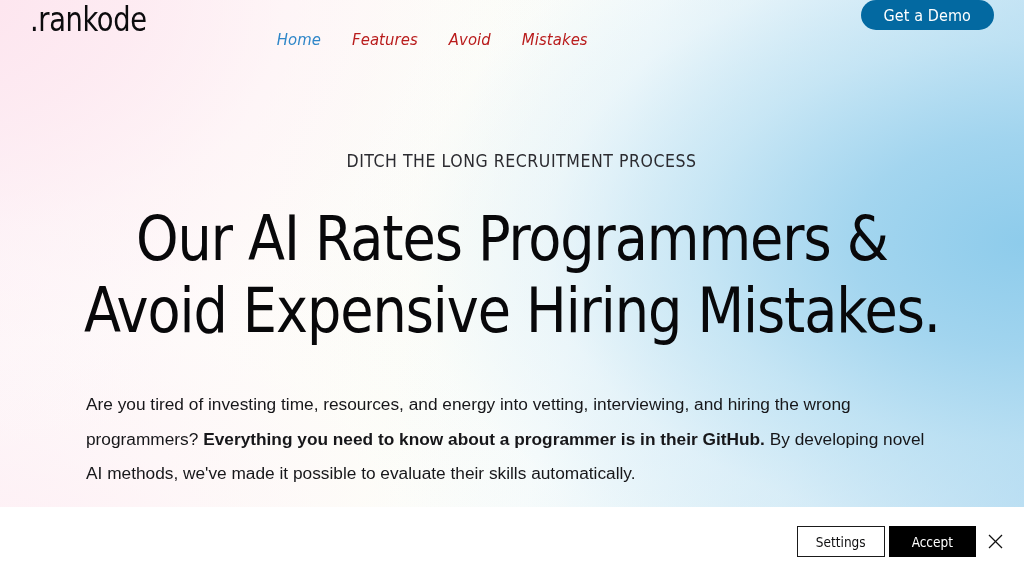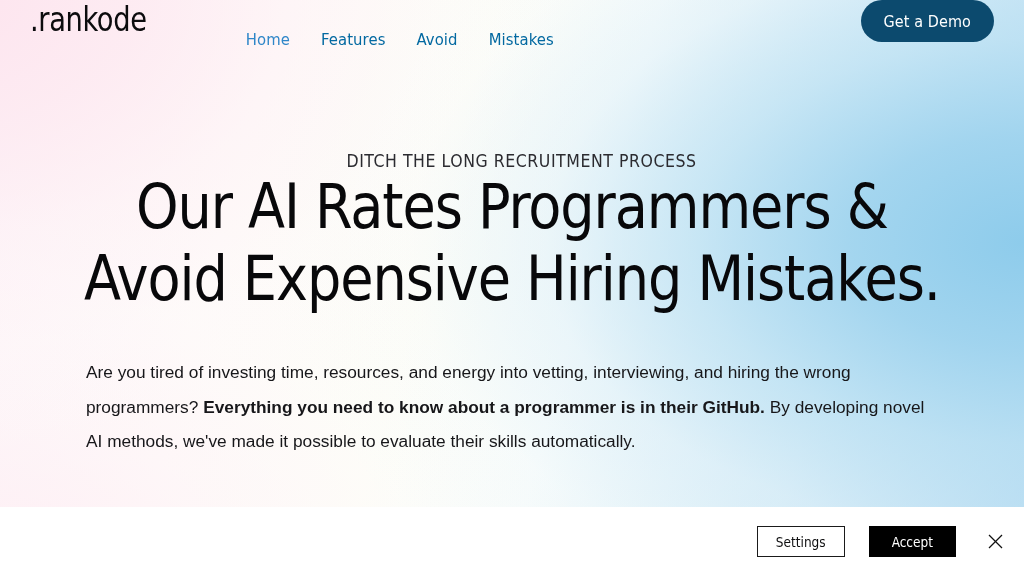--- a/index.html
+++ b/index.html
@@ -68,41 +68,42 @@
     font-stretch: condensed;
     white-space: nowrap;
     transform: scaleX(0.92);
     transform-origin: left center;
   }
 
   .nav {
     display: flex;
     align-items: center;
     gap: 31px;
-    margin-left: 89px;
+    margin-left: 120px;
+    font-style: italic;
   }
 
   .nav-link {
     font-size: 16.5px;
-    color: #0369a1;
+    color: #b91c1c;
     text-decoration: none;
     white-space: nowrap;
     letter-spacing: 0.1px;
     font-family: "DejaVu Sans", sans-serif;
     font-stretch: condensed;
   }
   .nav-link.active { color: #2e86c8; }
 
   .cta {
     margin-left: auto;
-    background: #0c4a6e;
+    background: #0369a1;
     color: #ffffff;
     border: none;
     border-radius: 21px;
-    height: 42px;
+    height: 30px;
     padding: 0 23px;
     font-size: 16px;
     letter-spacing: 0.1px;
     cursor: pointer;
     font-family: "DejaVu Sans", sans-serif;
     font-stretch: condensed;
     white-space: nowrap;
   }
 
   
@@ -112,20 +113,21 @@
     font-size: 17.5px;
     letter-spacing: 0.55px;
     color: #2b2b30;
     font-family: "DejaVu Sans", sans-serif;
     font-stretch: condensed;
     font-weight: 400;
     padding-left: 19px;
   }
 
   .headline {
+    margin-top: 32px;
     font-size: 62px;
     line-height: 72px;
     font-weight: 400;
     letter-spacing: -1.1px;
     color: #08080a;
     font-family: "DejaVu Sans", sans-serif;
     font-stretch: condensed;
   }
   .headline .line { display: block; transform: scaleX(0.97); }
 
@@ -166,21 +168,21 @@
     color: #0f0f10;
     text-decoration: underline;
     text-underline-offset: 2px;
     cursor: pointer;
   }
 
   .cookie-actions {
     margin-left: auto;
     display: flex;
     align-items: center;
-    gap: 24px;
+    gap: 4px;
   }
 
   .btn-settings {
     background: #ffffff;
     border: 1px solid #1a1a1a;
     color: #0f0f10;
     height: 31px;
     padding: 0 18px;
     font-size: 13.5px;
     cursor: pointer;

